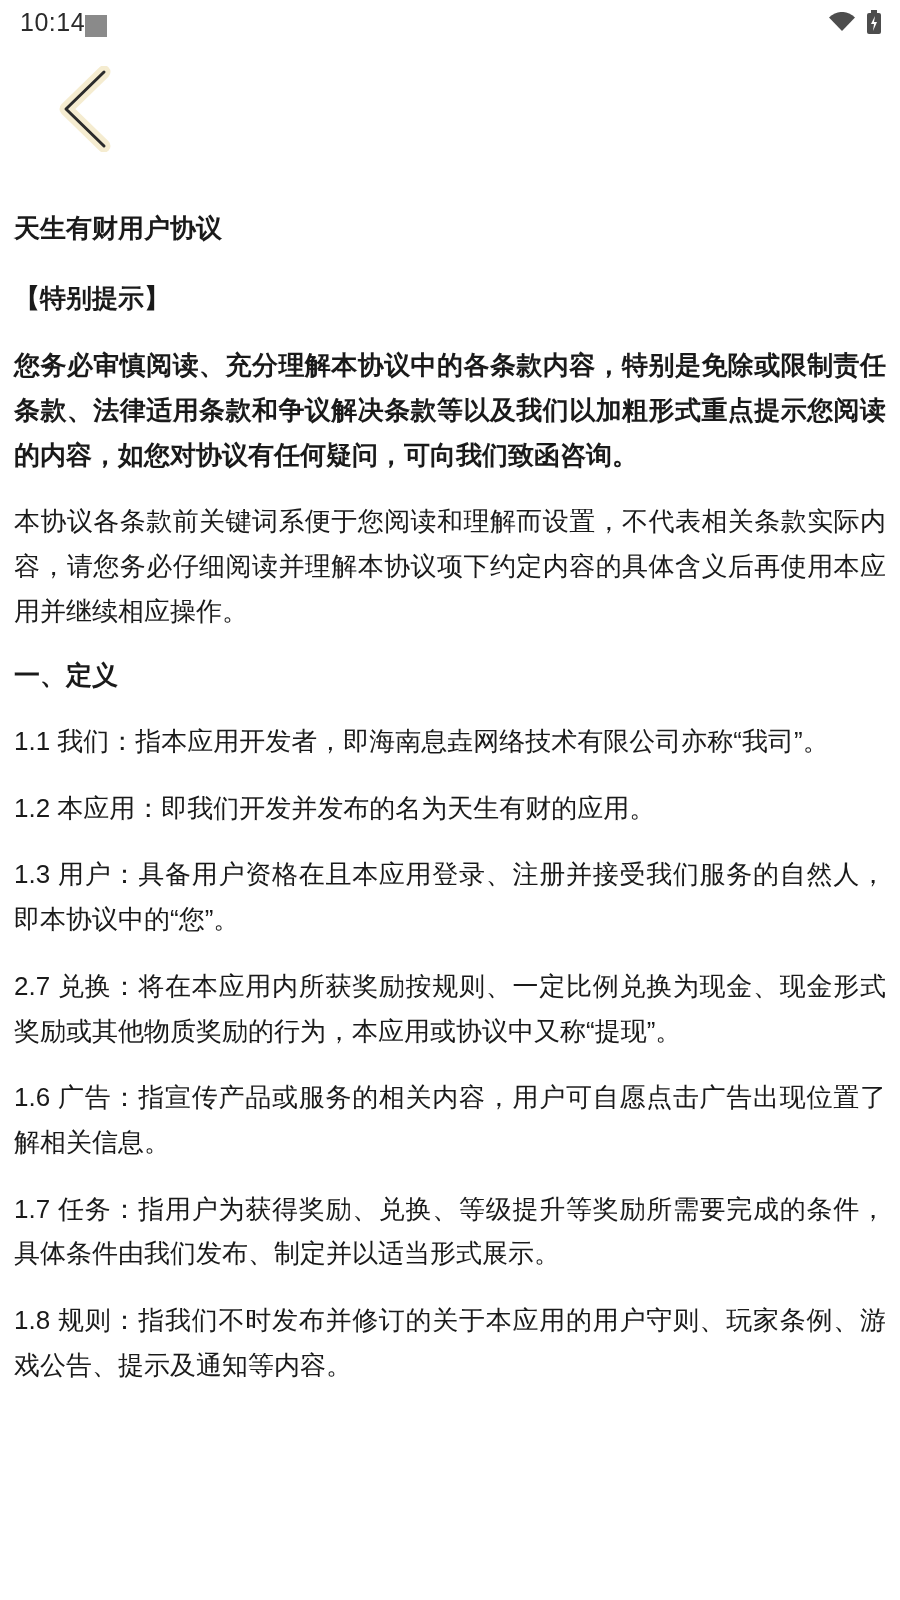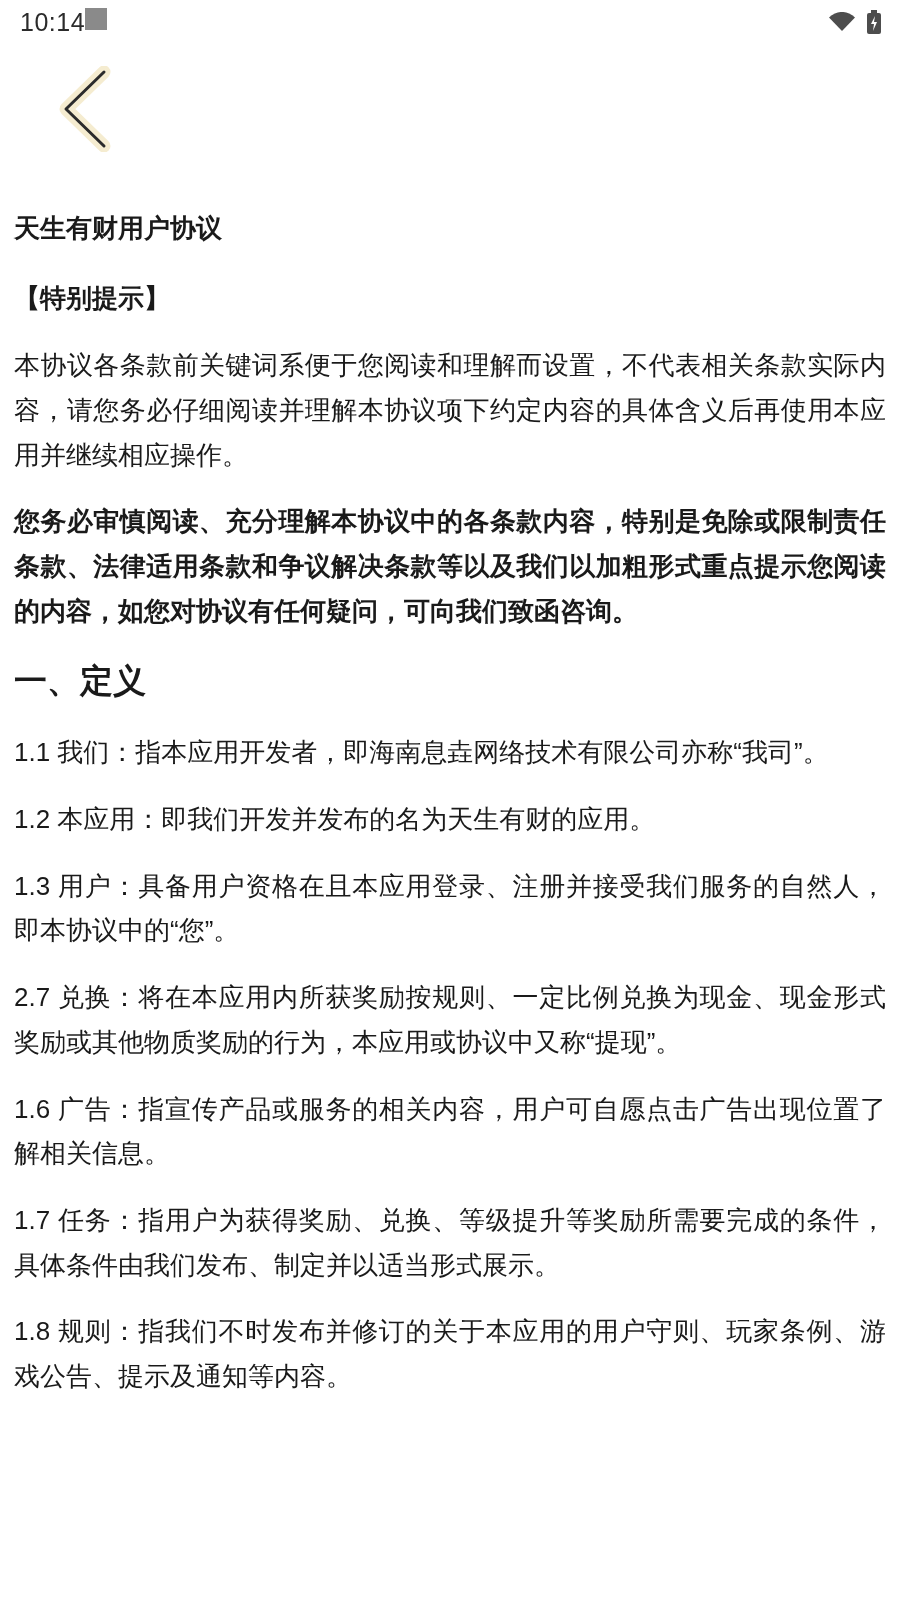--- a/index.html
+++ b/index.html
@@ -20,21 +20,21 @@
   .status-bar {
     height: 44px;
     display: flex;
     align-items: center;
     justify-content: space-between;
     padding: 0 18px 0 20px;
     box-sizing: border-box;
   }
   .status-left {
     display: flex;
-    align-items: flex-start;
+    align-items: flex-end;
   }
   .status-clock {
     font-size: 25px;
     color: #2b2b2b;
     letter-spacing: 0.5px;
   }
   .status-square {
     width: 22px;
     height: 22px;
     background: #8a8a8a;
@@ -76,21 +76,21 @@
     font-size: 26px;
     line-height: 1.72;
     margin: 0 0 22px 0;
     color: #1a1a1a;
     text-align: justify;
   }
   .para.bold {
     font-weight: bold;
   }
   .section-head {
-    font-size: 33px;
+    font-size: 26px;
     font-weight: bold;
     margin: 0 0 22px 0;
     line-height: 1.6;
   }
 </style>
 </head>
 <body>
 
 <div class="status-bar">
   <div class="status-left">
@@ -119,22 +119,22 @@
       <path d="M52 6 L14 43 L52 80" stroke="#f5ecd0" stroke-width="13" fill="none" stroke-linecap="round" stroke-linejoin="round"></path>
       <path d="M52 6 L14 43 L52 80" stroke="#2b2b2b" stroke-width="3" fill="none" stroke-linecap="round" stroke-linejoin="round"></path>
     </svg>
   </div>
 </div>
 
 <div class="content">
   <h1 class="doc-title">天生有财用户协议</h1>
 
   <p class="para bold">【特别提示】</p>
+  <p class="para bold">您务必审慎阅读、充分理解本协议中的各条款内容，特别是免除或限制责任条款、法律适用条款和争议解决条款等以及我们以加粗形式重点提示您阅读的内容，如您对协议有任何疑问，可向我们致函咨询。</p>
   <p class="para">本协议各条款前关键词系便于您阅读和理解而设置，不代表相关条款实际内容，请您务必仔细阅读并理解本协议项下约定内容的具体含义后再使用本应用并继续相应操作。</p>
-  <p class="para bold">您务必审慎阅读、充分理解本协议中的各条款内容，特别是免除或限制责任条款、法律适用条款和争议解决条款等以及我们以加粗形式重点提示您阅读的内容，如您对协议有任何疑问，可向我们致函咨询。</p>
 
   <p class="section-head">一、定义</p>
 
   <p class="para">1.1 我们：指本应用开发者，即海南息垚网络技术有限公司亦称“我司”。</p>
   <p class="para">1.2 本应用：即我们开发并发布的名为天生有财的应用。</p>
   <p class="para">1.3 用户：具备用户资格在且本应用登录、注册并接受我们服务的自然人，即本协议中的“您”。</p>
   <p class="para">2.7 兑换：将在本应用内所获奖励按规则、一定比例兑换为现金、现金形式奖励或其他物质奖励的行为，本应用或协议中又称“提现”。</p>
   <p class="para">1.6 广告：指宣传产品或服务的相关内容，用户可自愿点击广告出现位置了解相关信息。</p>
   <p class="para">1.7 任务：指用户为获得奖励、兑换、等级提升等奖励所需要完成的条件，具体条件由我们发布、制定并以适当形式展示。</p>
   <p class="para">1.8 规则：指我们不时发布并修订的关于本应用的用户守则、玩家条例、游戏公告、提示及通知等内容。</p>

